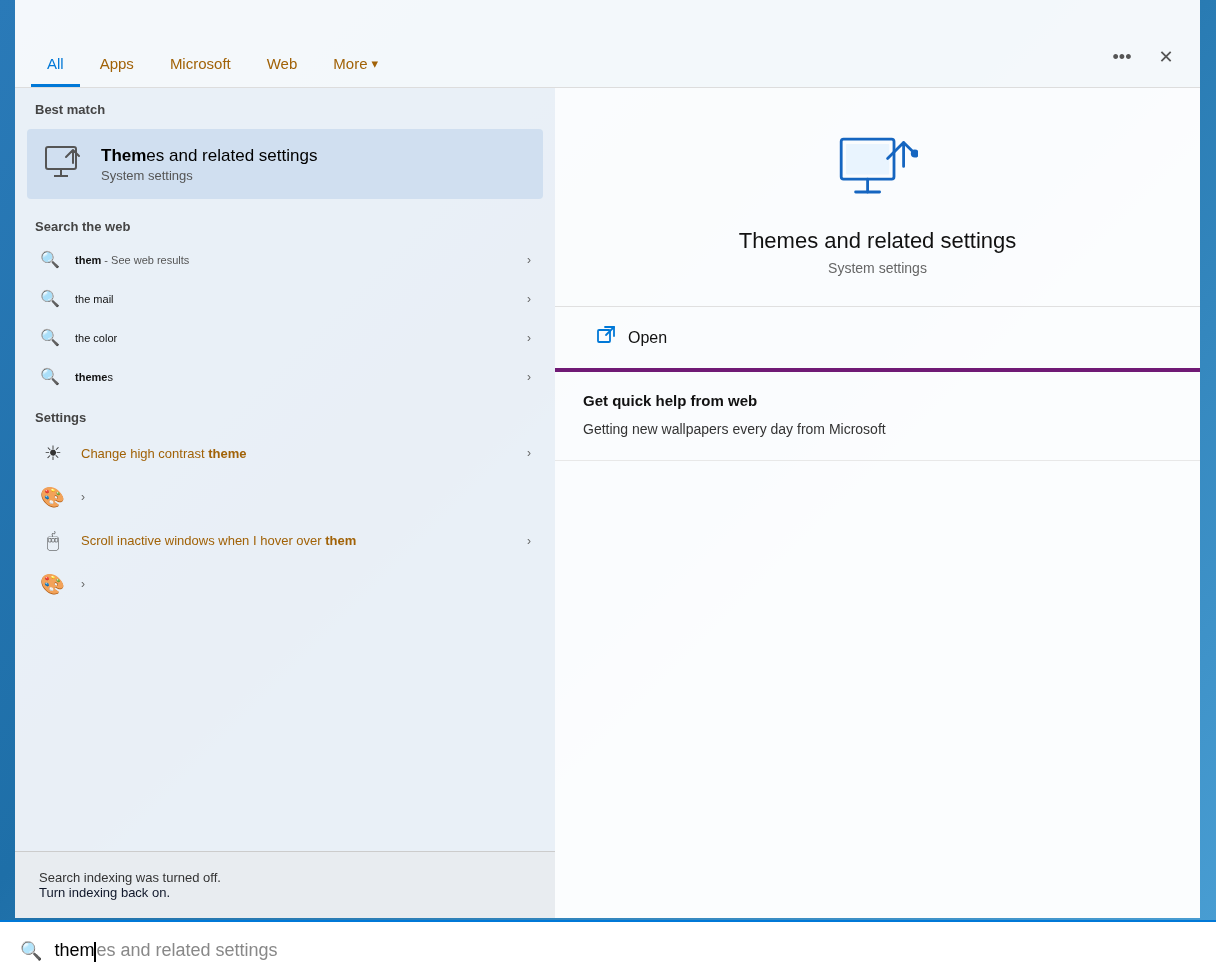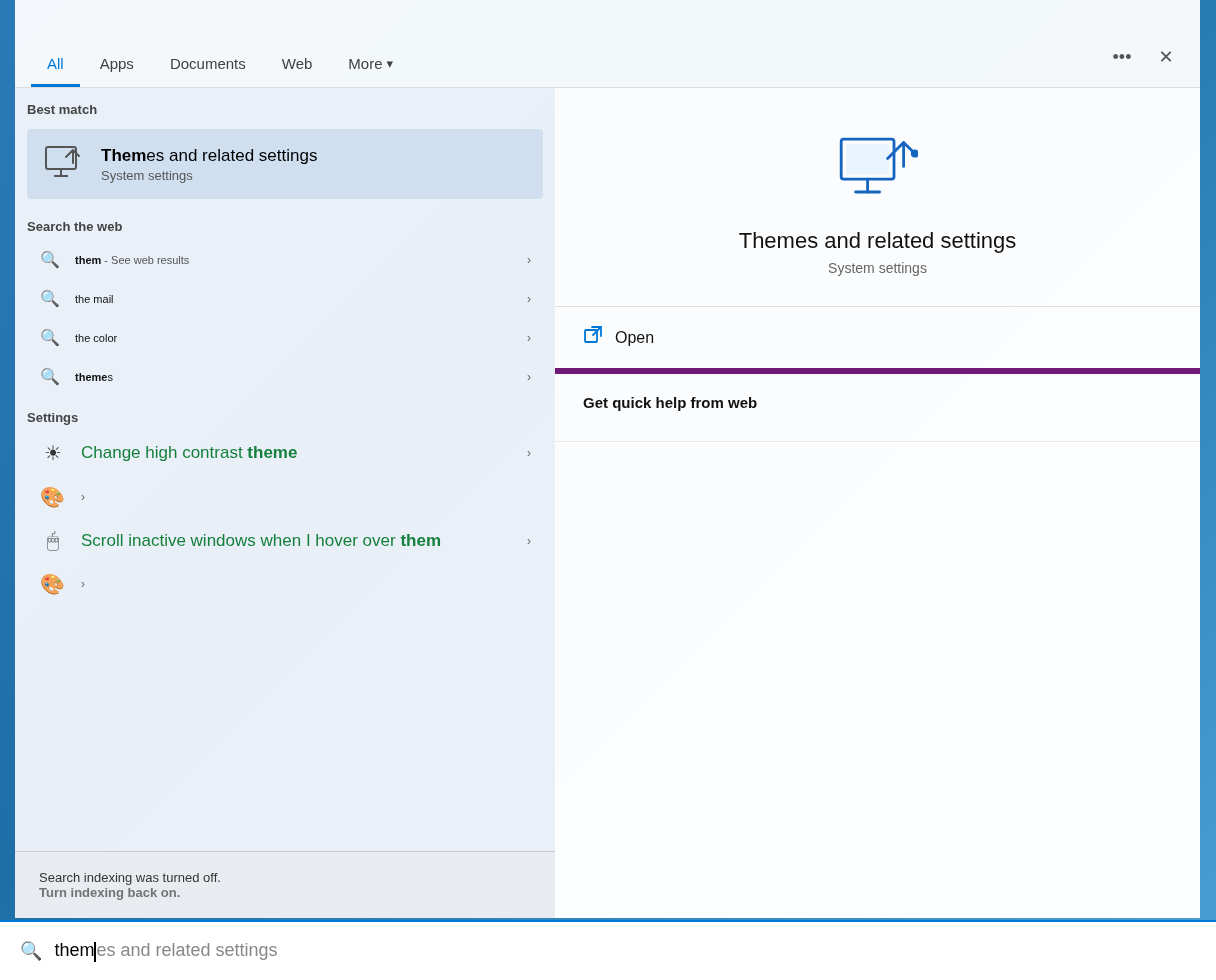--- a/index.html
+++ b/index.html
@@ -69,21 +69,21 @@
       align-items: flex-end;
       padding: 0 16px;
       height: 88px;
       border-bottom: 1px solid #ddd;
       flex-shrink: 0;
       position: relative;
     }
     .tab {
       padding: 8px 16px 12px;
       font-size: 15px;
-      color: #404040;
+      color: #a16207;
       cursor: pointer;
       border-bottom: 3px solid transparent;
       margin-right: 4px;
       user-select: none;
     }
     .tab.active {
       color: #0078d7;
       border-bottom: 3px solid #0078d7;
       font-weight: 500;
     }
@@ -126,21 +126,21 @@
       background: rgba(240,244,249,0.97);
       display: flex;
       flex-direction: column;
       overflow-y: auto;
       flex-shrink: 0;
     }
     .section-label {
       font-size: 13px;
       font-weight: 600;
       color: #444;
-      padding: 14px 12px 6px;
+      padding: 14px 20px 6px;
     }
 
     
     .best-match-item {
       margin: 6px 12px;
       padding: 14px 16px;
       background: #d0dff0;
       border-radius: 4px;
       display: flex;
       align-items: center;
@@ -200,45 +200,44 @@
       cursor: pointer;
       gap: 14px;
     }
     .settings-item .icon {
       font-size: 18px;
       color: #333;
       width: 28px;
       text-align: center;
     }
     .settings-item .text {
-      font-size: 17px;
-      color: #15803d;
+      font-size: 13px;
+      color: #a16207;
       flex: 1;
     }
     .settings-item .text strong { font-weight: 700; }
     .settings-item .chevron {
       color: #666;
       font-size: 12px;
     }
 
     
     .indexing-notice {
       margin-top: auto;
       padding: 18px 24px;
       background: #e8ecf0;
       border-top: 1px solid #ccc;
       font-size: 13px;
       color: #333;
       flex-shrink: 0;
     }
     .indexing-notice .link {
-      color: #737373;
+      color: #0f172a;
       cursor: pointer;
       text-decoration: none;
-      font-weight: bold;
     }
 
     
     .right-panel {
       flex: 1;
       background: rgba(255,255,255,0.98);
       display: flex;
       flex-direction: column;
       overflow-y: auto;
     }
@@ -260,22 +259,22 @@
       margin-bottom: 6px;
     }
     .right-hero .subtitle {
       font-size: 14px;
       color: #666;
     }
     .right-action {
       display: flex;
       align-items: center;
       gap: 12px;
-      padding: 18px 28px;
-      border-bottom: 6px solid #701a75;
+      padding: 18px 41px;
+      border-bottom: 4px solid #701a75;
       cursor: pointer;
     }
     .open-icon {
       font-size: 18px;
       color: #0078d7;
     }
     .open-label {
       font-size: 16px;
       color: #111;
     }
@@ -308,21 +307,21 @@
     }
   </style>
 </head>
 <body>
 
 <div class="search-panel">
 
   <div class="tabs-bar">
     <div class="tab active">All</div>
     <div class="tab">Apps</div>
-    <div class="tab">Documents</div>
+    <div class="tab">Microsoft</div>
     <div class="tab">Web</div>
     <div class="tab tab-more">
       <span>More</span>
       <span style="font-size:13px;">▾</span>
     </div>
     <div class="tabs-right">
       <button class="icon-btn" title="More options">
         <span>•••</span>
       </button>
       <button class="icon-btn" title="Close">
@@ -440,20 +439,21 @@
             <rect x="2" y="5" width="12" height="12" rx="1" stroke="#0078d7" stroke-width="1.8" fill="none"></rect>
             <path d="M9 2 H18 V11" stroke="#0078d7" stroke-width="1.8" stroke-linecap="round" stroke-linejoin="round" fill="none"></path>
             <path d="M18 2 L10 10" stroke="#0078d7" stroke-width="1.8" stroke-linecap="round"></path>
           </svg>
         </span>
         <span class="open-label">Open</span>
       </div>
 
       <div class="right-section">
         <h3>Get quick help from web</h3>
+        <p>Getting new wallpapers every day from Microsoft</p>
       </div>
 
 
     </div>
 
   </div>
 </div>
 
 <div class="search-bar-container">
   <span class="search-bar-icon">🔍</span>

